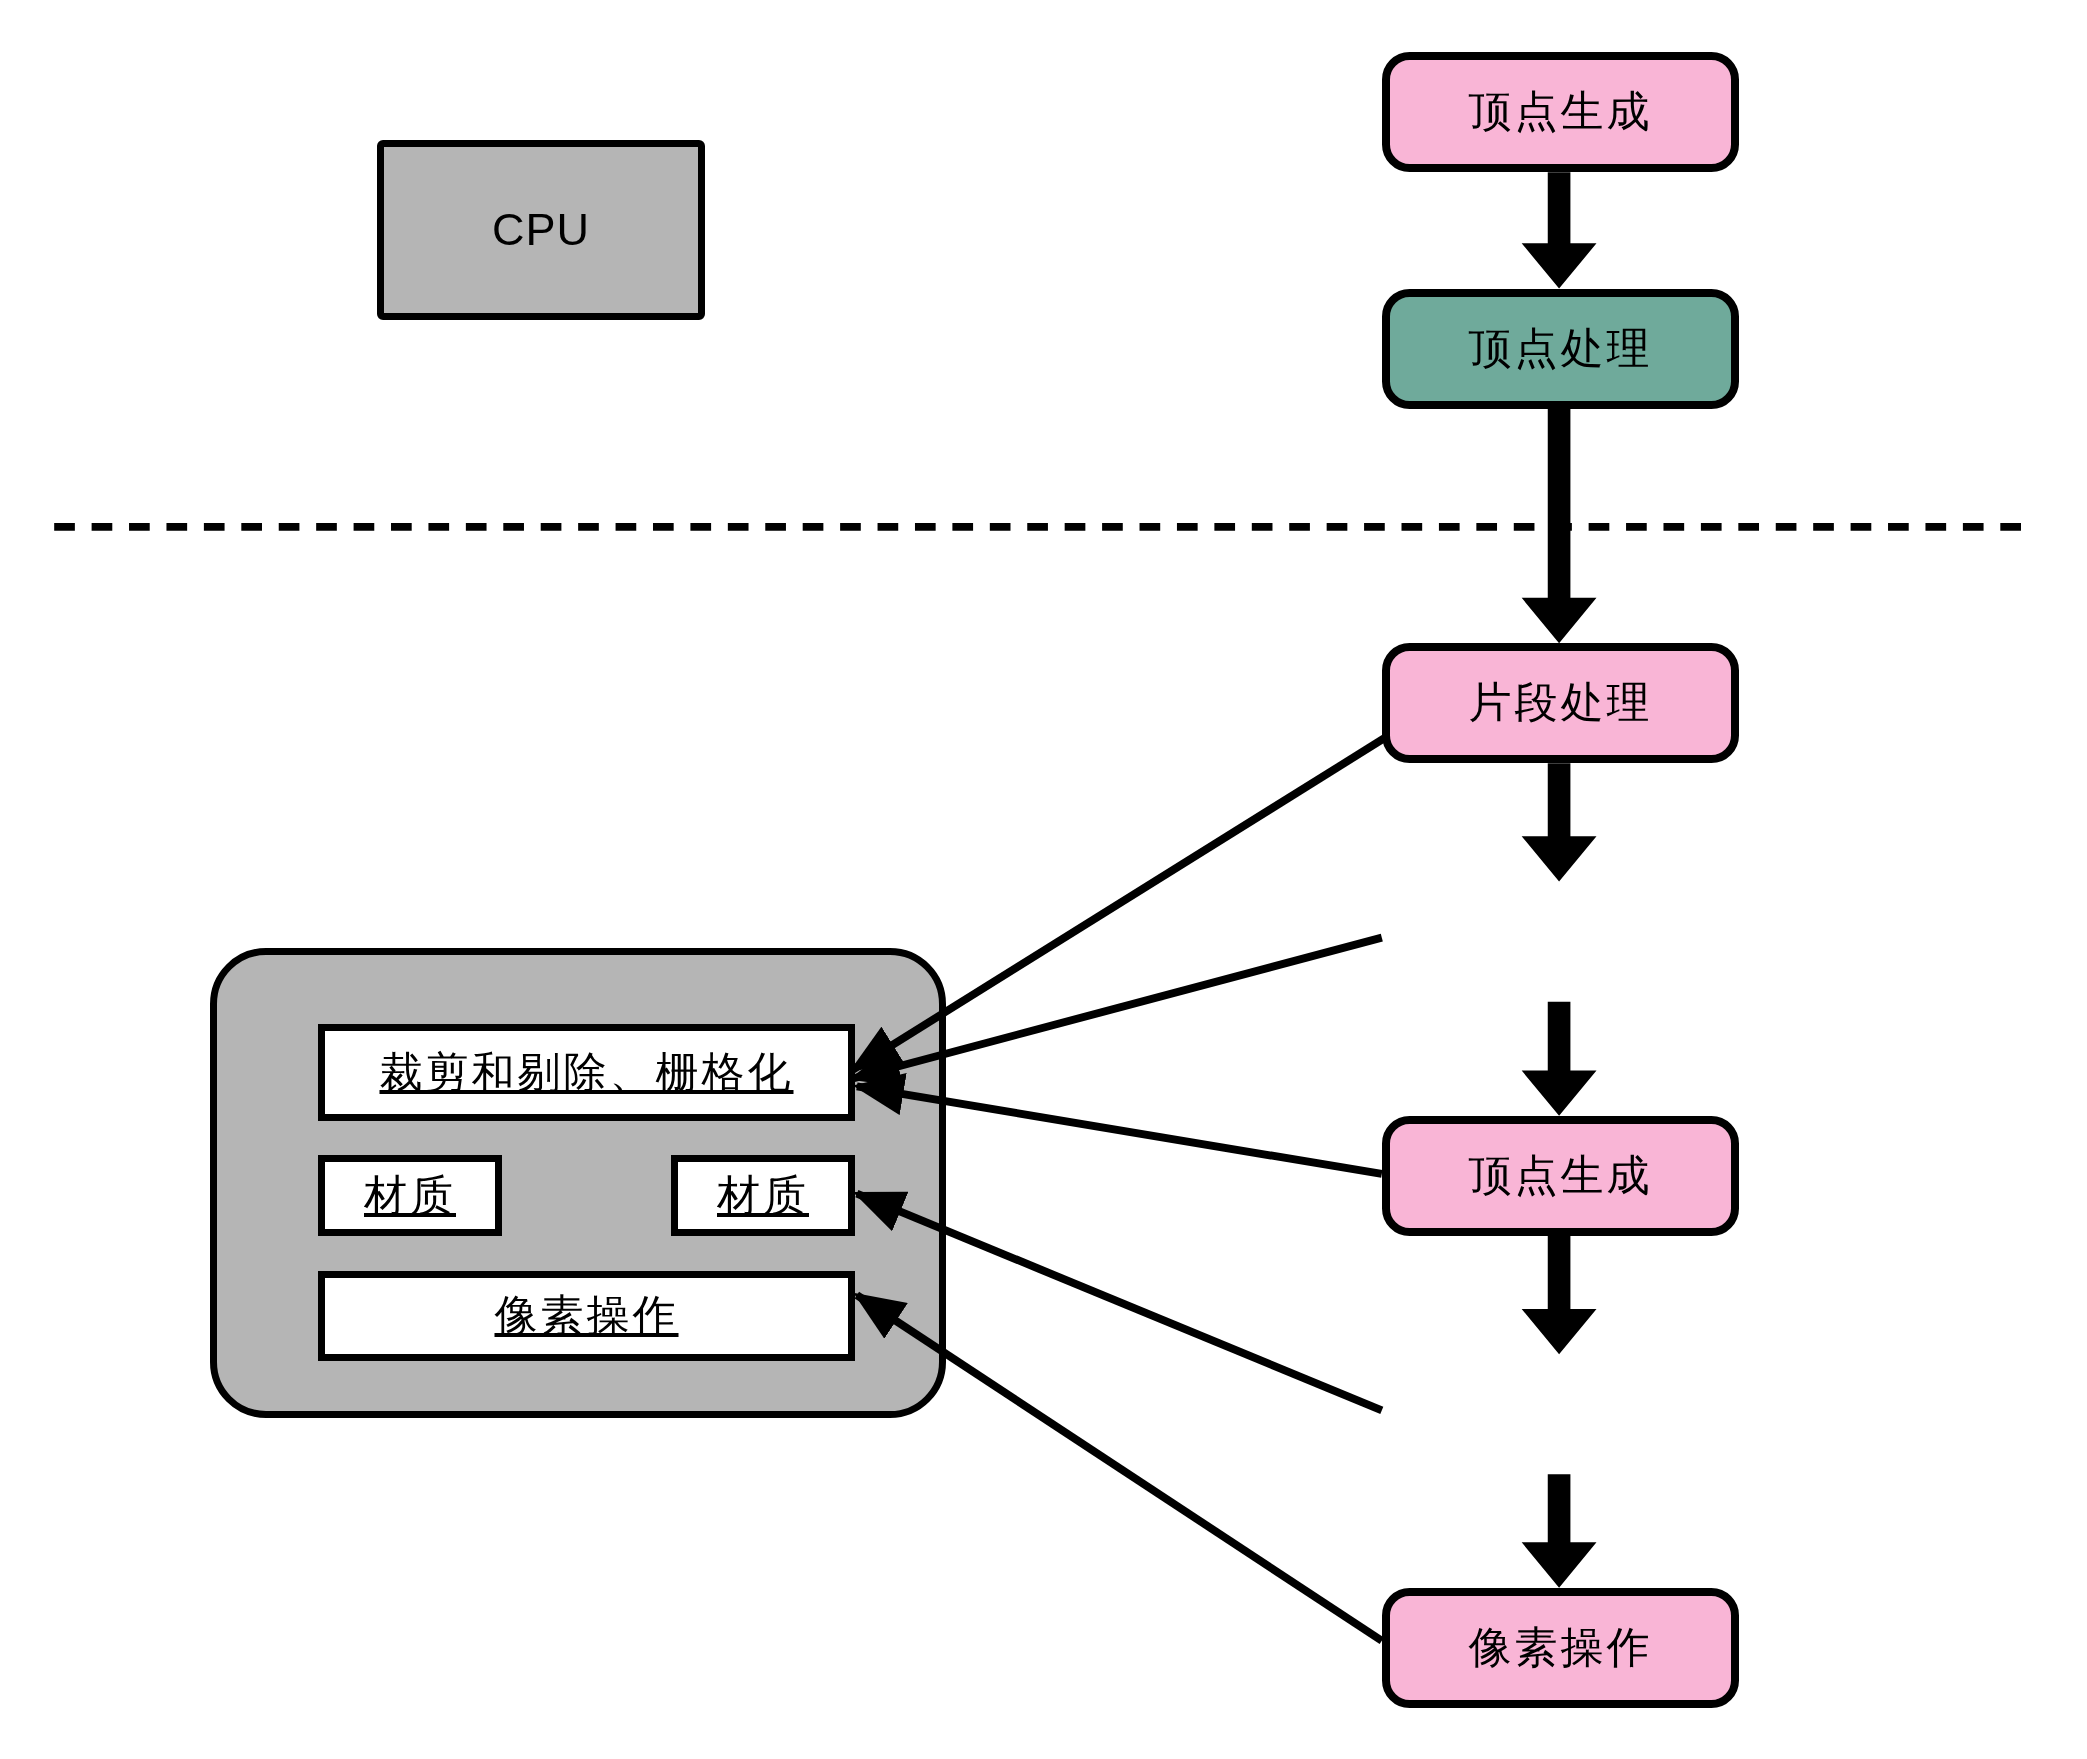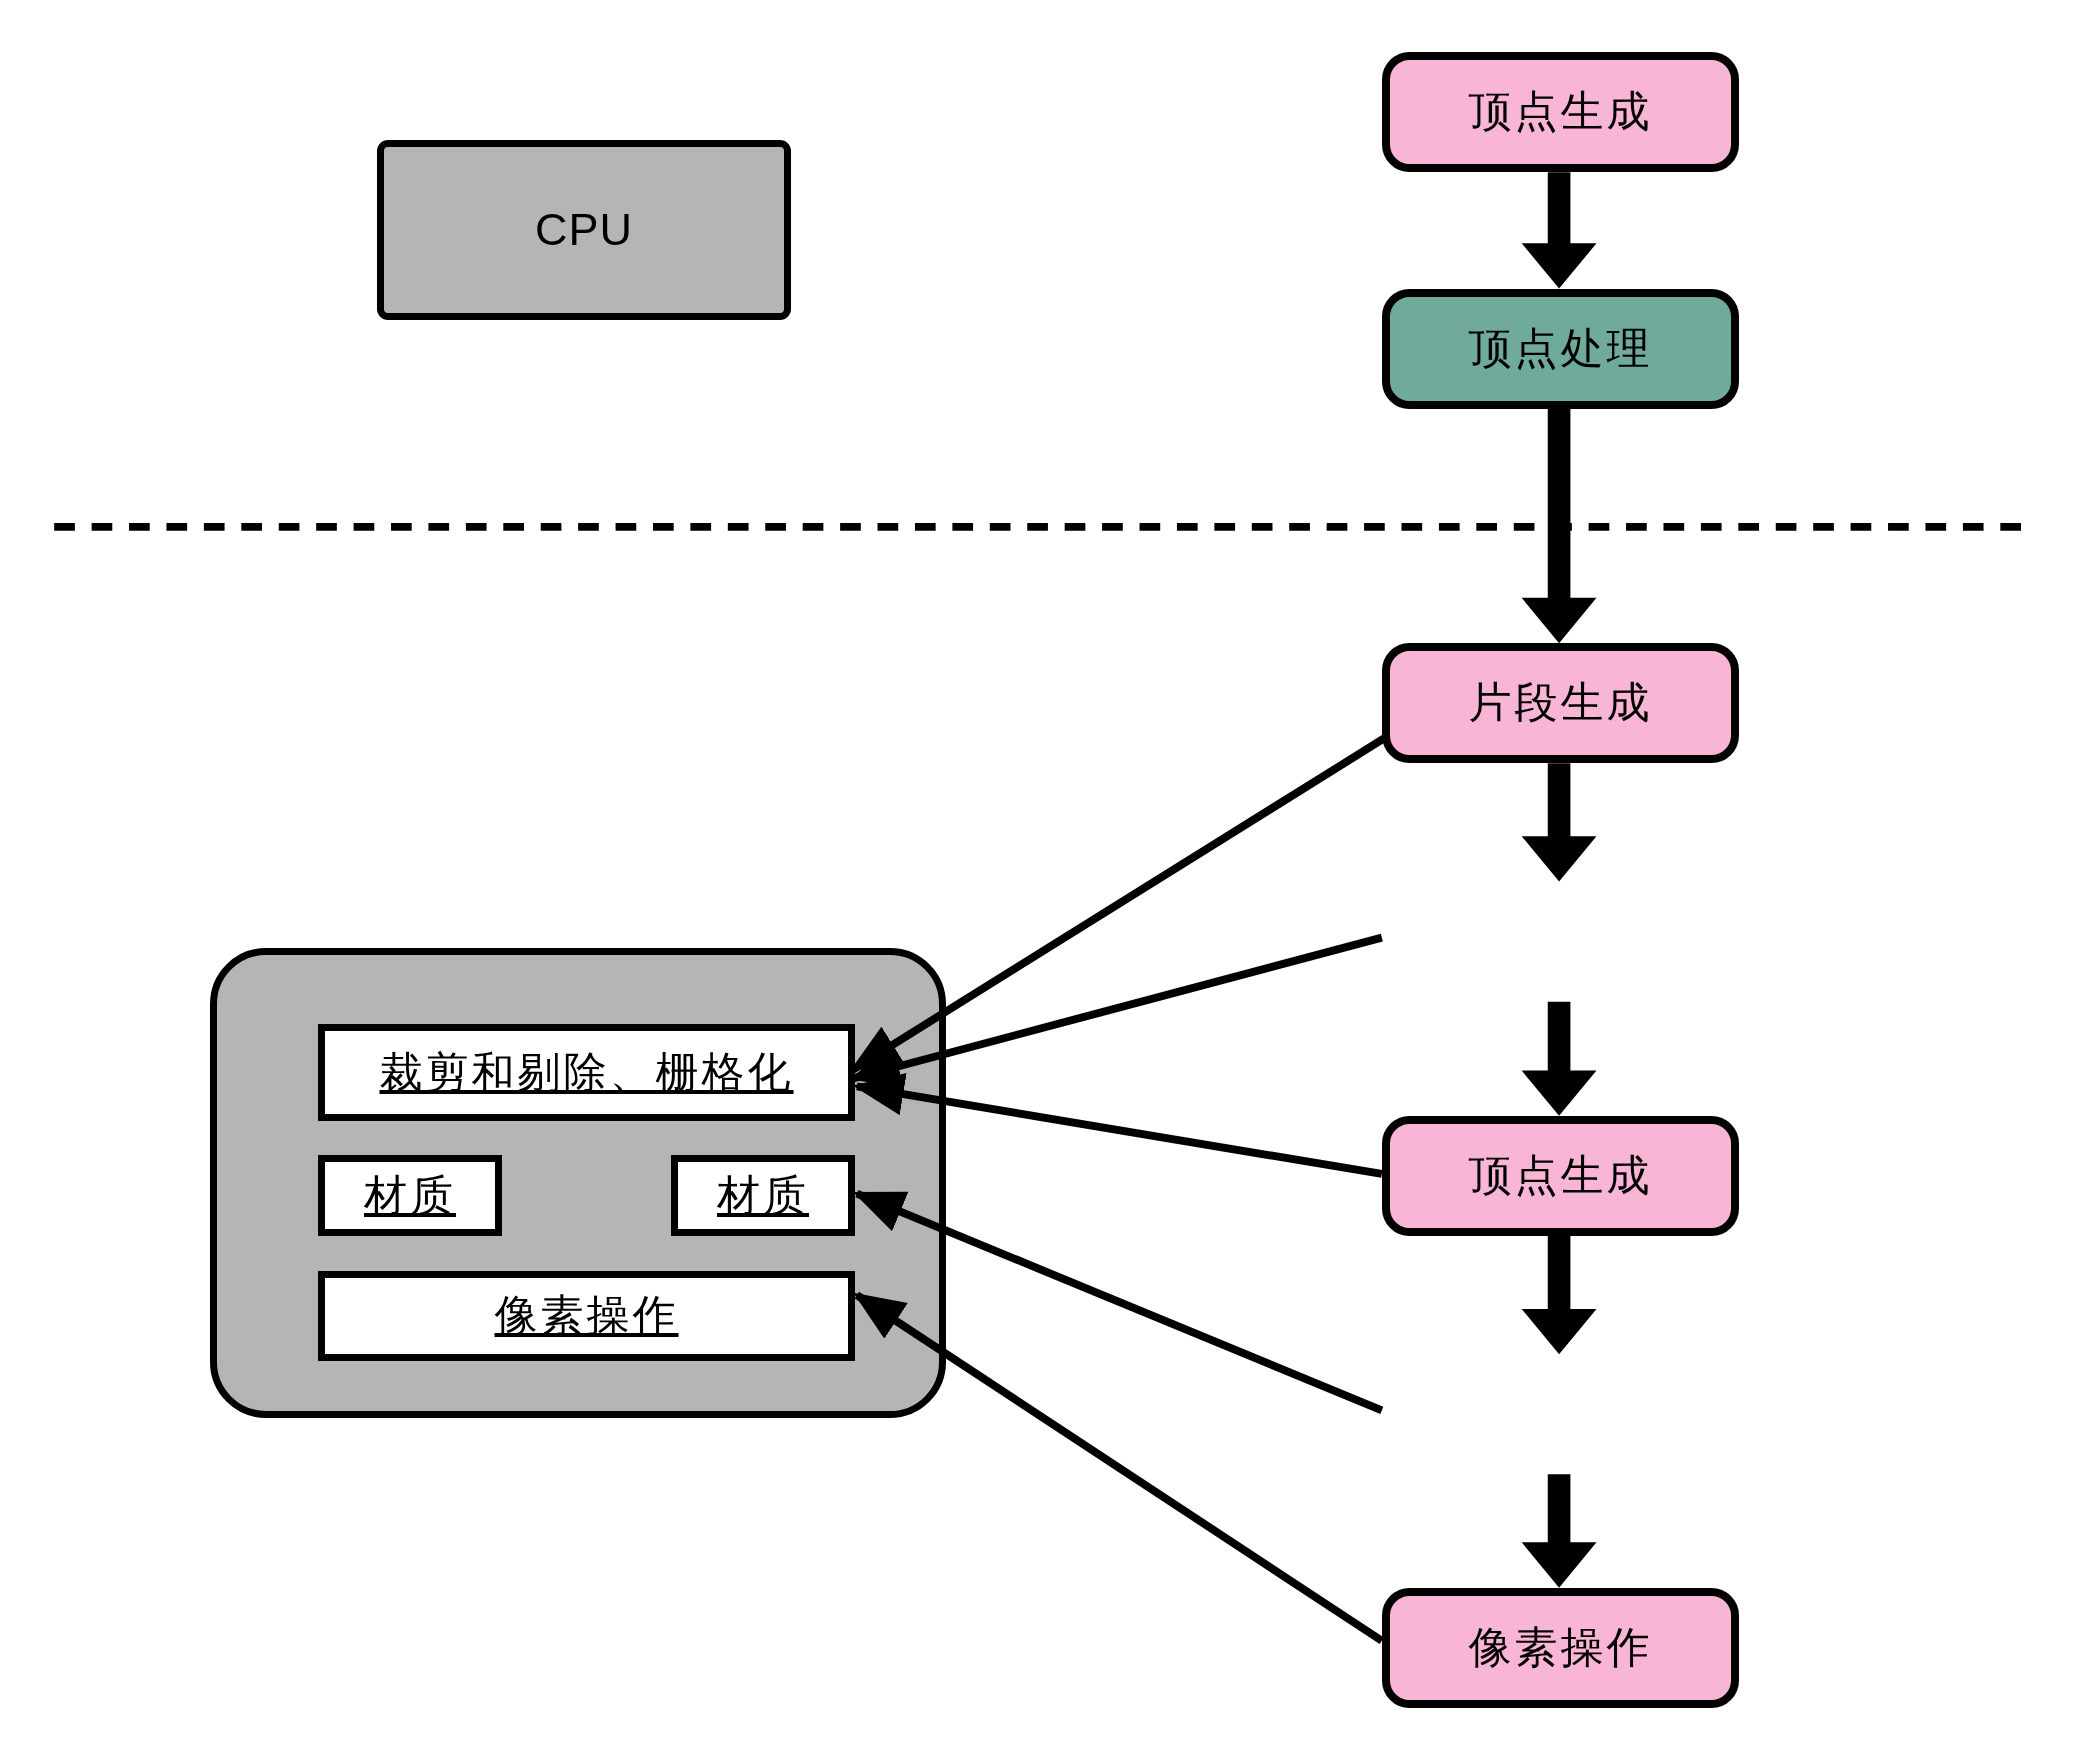--- a/index.html
+++ b/index.html
@@ -11,21 +11,21 @@
     position:absolute;box-sizing:border-box;display:flex;align-items:center;justify-content:center;
     border:7.9px solid #000;text-align:center;
   }
   .stage-node{
     left:1382px;width:357px;height:120px;border-width:8.9px;border-radius:27.6px;
     font-size:43px;letter-spacing:3px;
   }
   .pink{background:#F9B5D6;}
   .teal{background:#6FAA9B;}
   .cpu-node{
-    left:377px;top:140px;width:414px;height:180px;border-radius:11px;background:#B5B5B5;
+    left:377px;top:140px;width:328px;height:180px;border-radius:6px;background:#B5B5B5;
     font-size:45px;letter-spacing:1px;
   }
   .gpu-hw{
     left:210px;top:948px;width:736px;height:470px;border-radius:56px;background:#B5B5B5;
   }
   .unit{
     background:#ffffff;border-width:7.9px;border-radius:0;
     font-size:43px;letter-spacing:3px;text-decoration:underline;
   }
   .layer{position:absolute;left:0;top:0;pointer-events:none;}
@@ -57,21 +57,21 @@
     <span>像素操作</span>
   </div>
 
   <div class="node stage-node teal" style="top:289px">
     <span>顶点处理</span>
   </div>
   <div class="node stage-node pink" style="top:52px">
     <span>顶点生成</span>
   </div>
   <div class="node stage-node pink" style="top:643px">
-    <span>片段生成</span>
+    <span>片段处理</span>
   </div>
   <div class="node stage-node pink" style="top:1116px">
     <span>顶点生成</span>
   </div>
   <div class="node stage-node pink" style="top:1588px">
     <span>像素操作</span>
   </div>
 
   <svg class="layer" width="2087" height="1759" viewBox="0 0 2119 1786">
     <defs>

